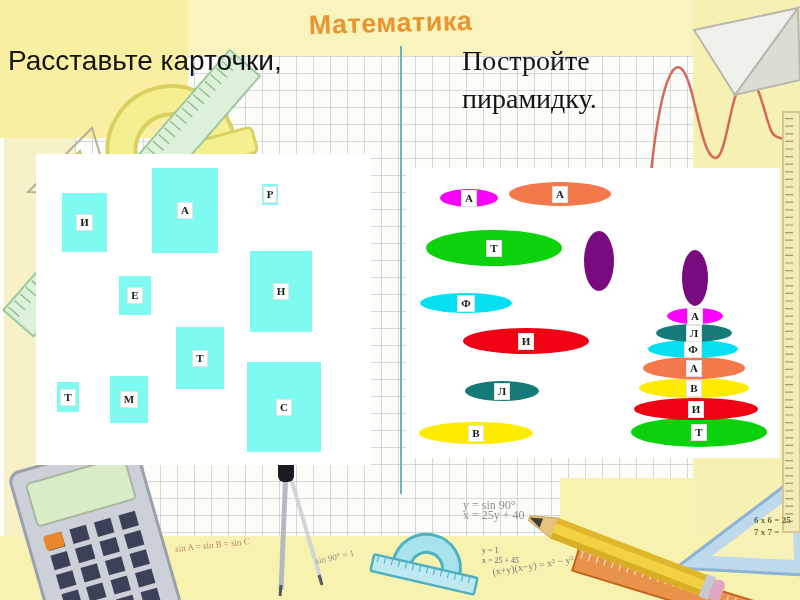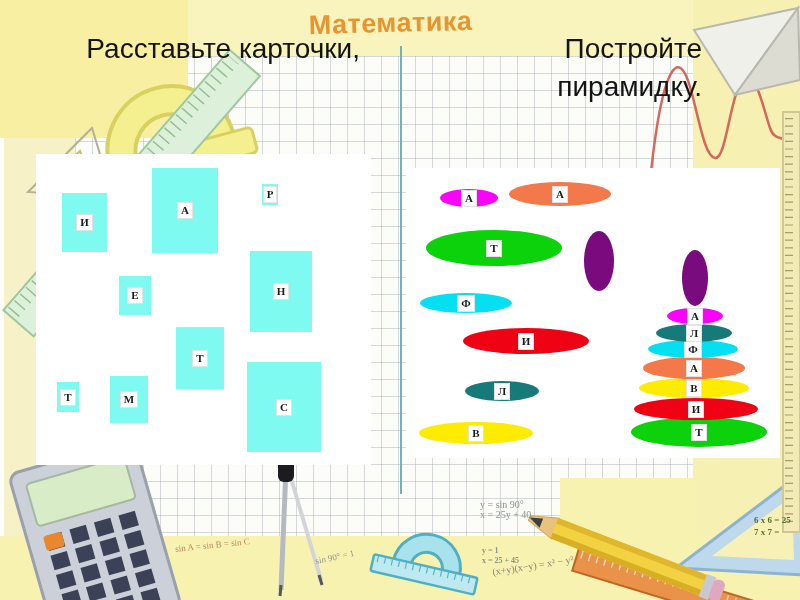--- a/index.html
+++ b/index.html
@@ -18,23 +18,23 @@
   #divider{position:absolute;left:400px;top:46px;width:2px;height:448px;background:#74b2ba;z-index:4;}
   .panel{position:absolute;background:#ffffff;z-index:5;}
   #left-panel{left:36px;top:154px;width:335px;height:311px;}
   #right-panel{left:406px;top:168px;width:374px;height:290px;}
   .card{position:absolute;display:flex;align-items:center;justify-content:center;}
   .piece{position:absolute;border-radius:50%;display:flex;align-items:center;justify-content:center;}
   .chip{background:#fff;box-shadow:0 0 0 1px #e2e2e2;font-family:"Liberation Serif",serif;
         font-weight:700;font-size:11px;line-height:1;padding:2px 3px;color:#1a1a1a;}
   .title{position:absolute;left:283px;top:8px;width:215px;text-align:center;z-index:6;
          font-size:27px;font-weight:bold;color:#e8952f;transform:rotate(-1.5deg);letter-spacing:.5px;}
-  .instr{position:absolute;color:#141414;font-size:28px;line-height:38px;text-align:right;z-index:6;}
+  .instr{position:absolute;color:#141414;font-size:28px;line-height:38px;text-align:left;z-index:6;margin-top:12px;}
   #instr-left{left:8px;top:30px;width:352px;}
-  #instr-right{left:462px;top:30px;width:240px;}
+  #instr-right{left:462px;top:30px;width:240px;font-family:Liberation Serif, serif;}
   .formula{position:absolute;z-index:6;font-family:"Liberation Serif",serif;white-space:nowrap;}
 </style>
 </head>
 <body>
 
 <div class="slide">
 
   <div class="bg-rect" id="grid-area"></div>
   <div class="bg-rect" id="corner-tl"></div>
   <div class="bg-rect" id="top-strip"></div>
@@ -192,21 +192,21 @@
       <div class="piece" style="left: 250px; top: 156px; width: 76px; height: 18px; background: rgb(21, 122, 120);">
         <span class="chip">Л</span>
       </div>
       <div class="piece" style="left: 261px; top: 140px; width: 56px; height: 16px; background: rgb(251, 2, 251);">
         <span class="chip">А</span>
       </div>
     </div>
 
   <div class="formula" style="left:175px;top:540px;transform:rotate(-6deg);color:#c08468;font-size:9px;">sin A = sin B = sin C</div>
   <div class="formula" style="left:315px;top:552px;transform:rotate(-12deg);color:#98948a;font-size:9px;">sin 90° = 1</div>
-  <div class="formula" style="left:480px;top:500px;font-size:10px;color:#8a9488;line-height:10px;">
+  <div class="formula" style="left:463px;top:500px;font-size:12px;color:#8a9488;line-height:10px;">
     <div>y = sin 90°</div>
     <div>x = 25y + 40</div>
   </div>
   <div class="formula" style="left:482px;top:546px;font-size:8px;color:#8a9488;line-height:10px;font-weight:bold;">
     <div>y = 1</div>
     <div>x = 25 + 45</div>
   </div>
   <div class="formula" style="left:492px;top:560px;transform:rotate(-9deg);color:#87837a;font-size:10px;">(x+y)(x−y) = x² − y²</div>
   <div class="formula" style="left:754px;top:514px;font-size:9px;font-weight:bold;color:#5c6e35;line-height:12px;">
     <div>6 x 6 = 25</div>

